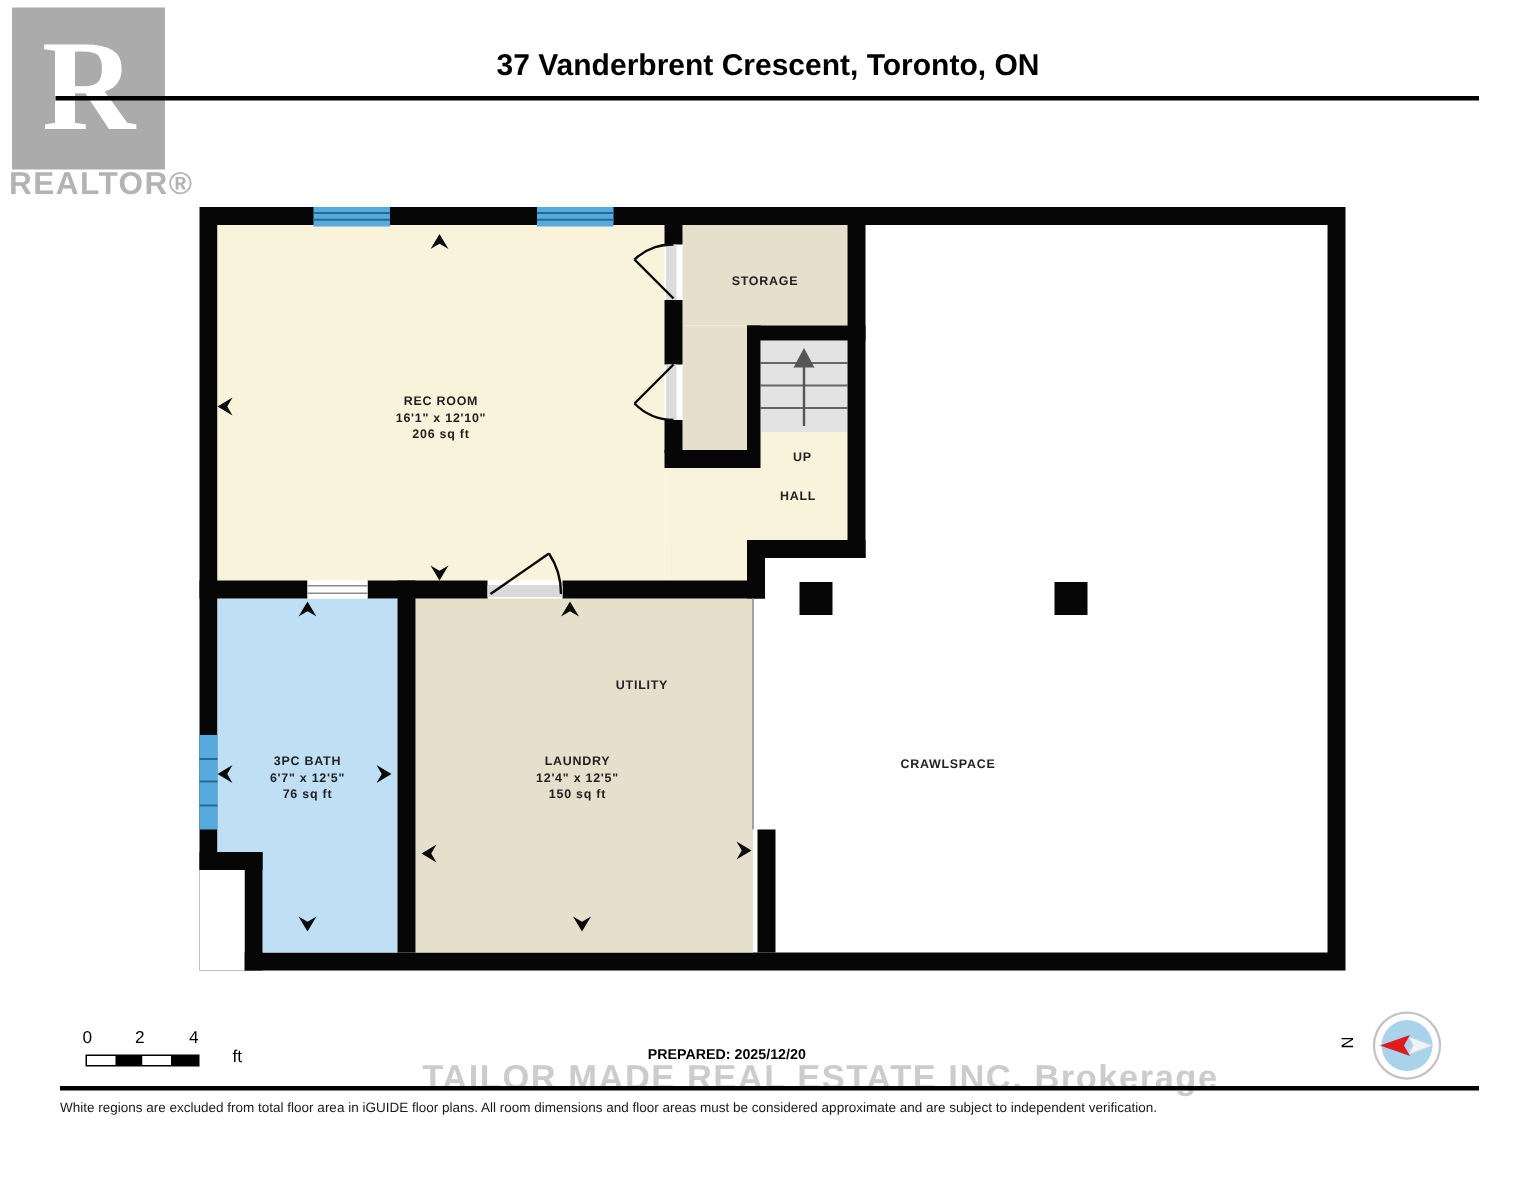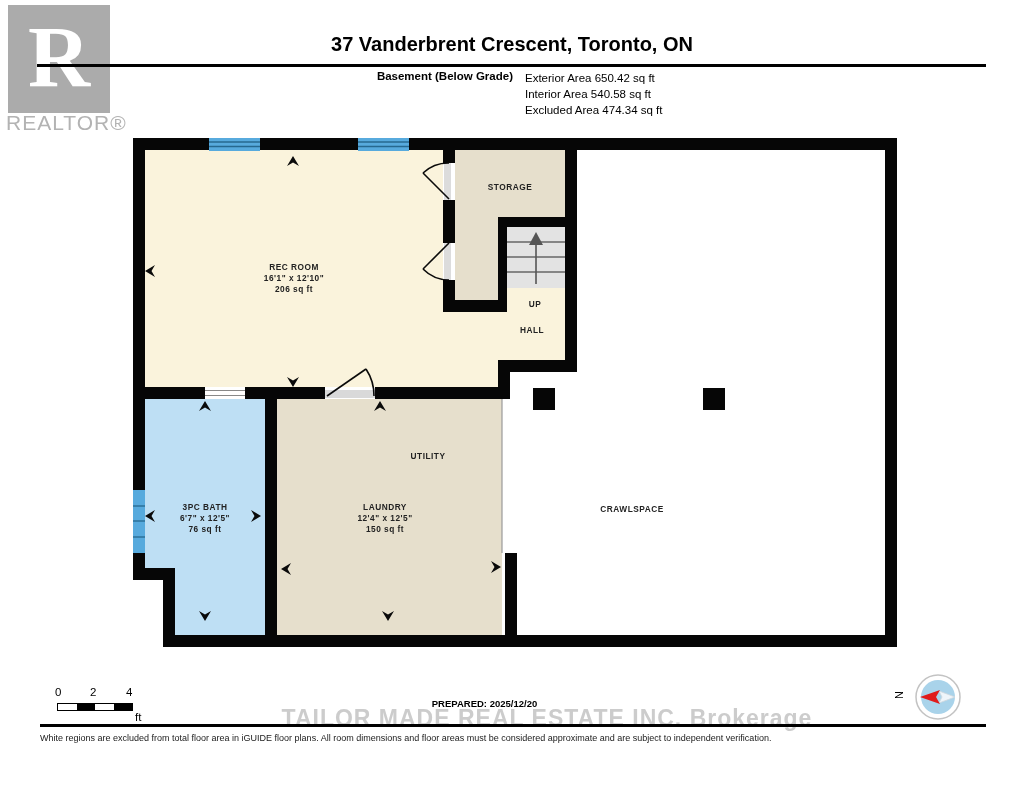--- a/index.html
+++ b/index.html
@@ -12,21 +12,21 @@
   .logo-box {
     position:absolute; left:8px; top:5px; width:102px; height:108px;
     background:#ababab; display:flex; align-items:center; justify-content:center;
   }
   .logo-letter {
     color:#ffffff; font-size:86px; font-weight:bold; line-height:1;
     font-family:"Liberation Serif", serif; transform:translateY(-2px);
   }
   .logo-word {
     position:absolute; left:6px; top:111px; width:120px;
-    color:#b3b3b3; font-size:21px; letter-spacing:1px; font-weight:400;
+    color:#b3b3b3; font-size:21px; letter-spacing:1px; font-weight:700;
   }
   .page-title {
     position:absolute; left:0; top:33px; width:1024px; text-align:center;
     font-size:20px; font-weight:bold; color:#000;
   }
   .header-rule { position:absolute; left:37px; top:64px; width:949px; height:3px; background:#000; }
   .floor-label {
     position:absolute; left:0; top:70px; width:513px; text-align:right;
     font-size:11.5px; font-weight:bold; color:#000;
   }
@@ -41,21 +41,21 @@
   .door-line { stroke:#0a0a0a; stroke-width:1.6; fill:none; }
   .arrow { fill:#0a0a0a; }
   
   .scale-num { position:absolute; font-size:11.5px; color:#000; top:686px; }
   .scale-bar {
     position:absolute; left:57px; top:703px; width:76px; height:8px;
     border:1px solid #000; display:flex;
   }
   .scale-bar div { flex:1 1 auto; }
   .seg-w { background:#fff; } .seg-b { background:#000; }
-  .scale-unit { position:absolute; left:135px; top:699px; font-size:11.5px; color:#000;margin-top:12px; }
+  .scale-unit { position:absolute; left:155px; top:699px; font-size:11.5px; color:#000; }
   .prepared {
     position:absolute; left:0; top:698px; width:969px; text-align:center;
     font-size:9.5px; font-weight:bold; color:#000;
   }
   .watermark {
     position:absolute; left:0; top:705px; width:1024px; text-align:center;
     font-size:23px; font-weight:bold; color:#cccccc; letter-spacing:1px; white-space:nowrap;margin-left:35px;
   }
   .footer-rule { position:absolute; left:40px; top:724px; width:946px; height:3px; background:#000; }
   .disclaimer { position:absolute; left:40px; top:733px; width:950px; font-size:9px; color:#1a1a1a; }
@@ -71,26 +71,20 @@
 <div class="page">
 
   <div class="logo-box">
     <span class="logo-letter">R</span>
   </div>
   <div class="logo-word">REALTOR®</div>
 
   <div class="page-title">37 Vanderbrent Crescent, Toronto, ON</div>
   <div class="header-rule"></div>
 
-  <div class="floor-label">Basement (Below Grade)</div>
-  <div class="area-stats">
-    <div>Exterior Area 650.42 sq ft</div>
-    <div>Interior Area 540.58 sq ft</div>
-    <div>Excluded Area 474.34 sq ft</div>
-  </div>
 
   <svg class="plan-svg" width="1024" height="791" viewBox="0 0 1024 791">
 
     <rect x="133" y="138" width="764" height="509" class="wall"></rect>
     <rect x="145" y="150" width="740" height="485" fill="#ffffff"></rect>
 
     <rect x="145" y="150" width="298" height="237" fill="#faf3dc"></rect>
     <rect x="443" y="288" width="122" height="72" fill="#faf3dc"></rect>
     <rect x="443" y="312" width="55" height="75" fill="#faf3dc"></rect>
     <rect x="455" y="150" width="110" height="67" fill="#e6dfcc"></rect>

